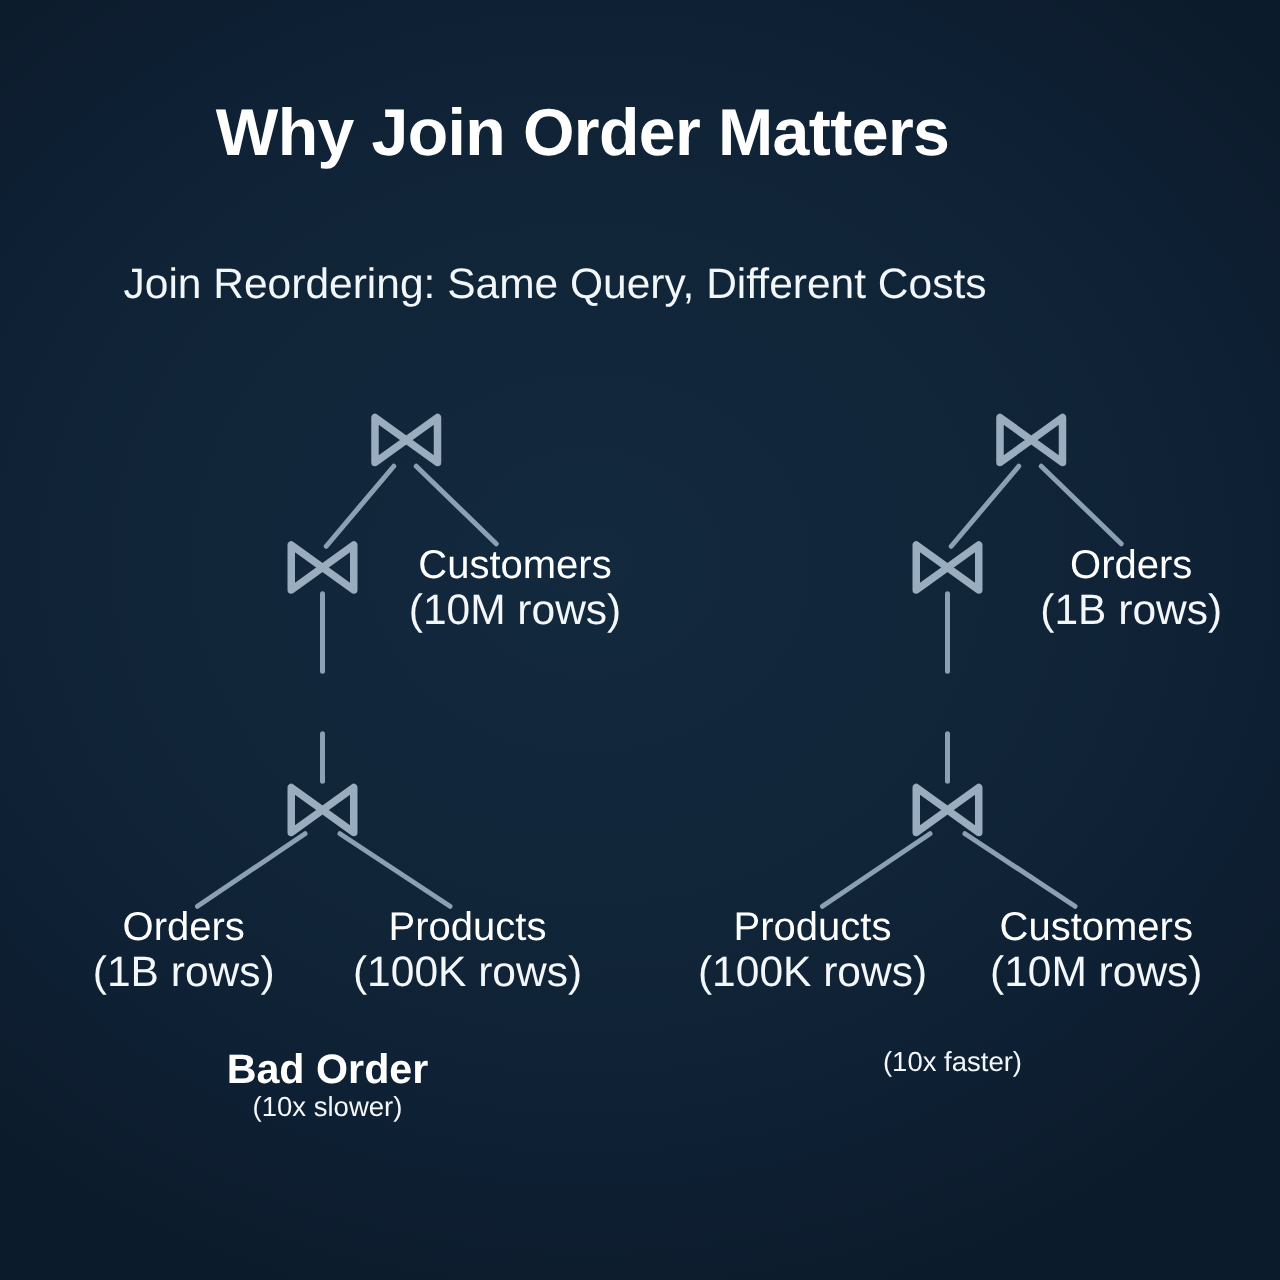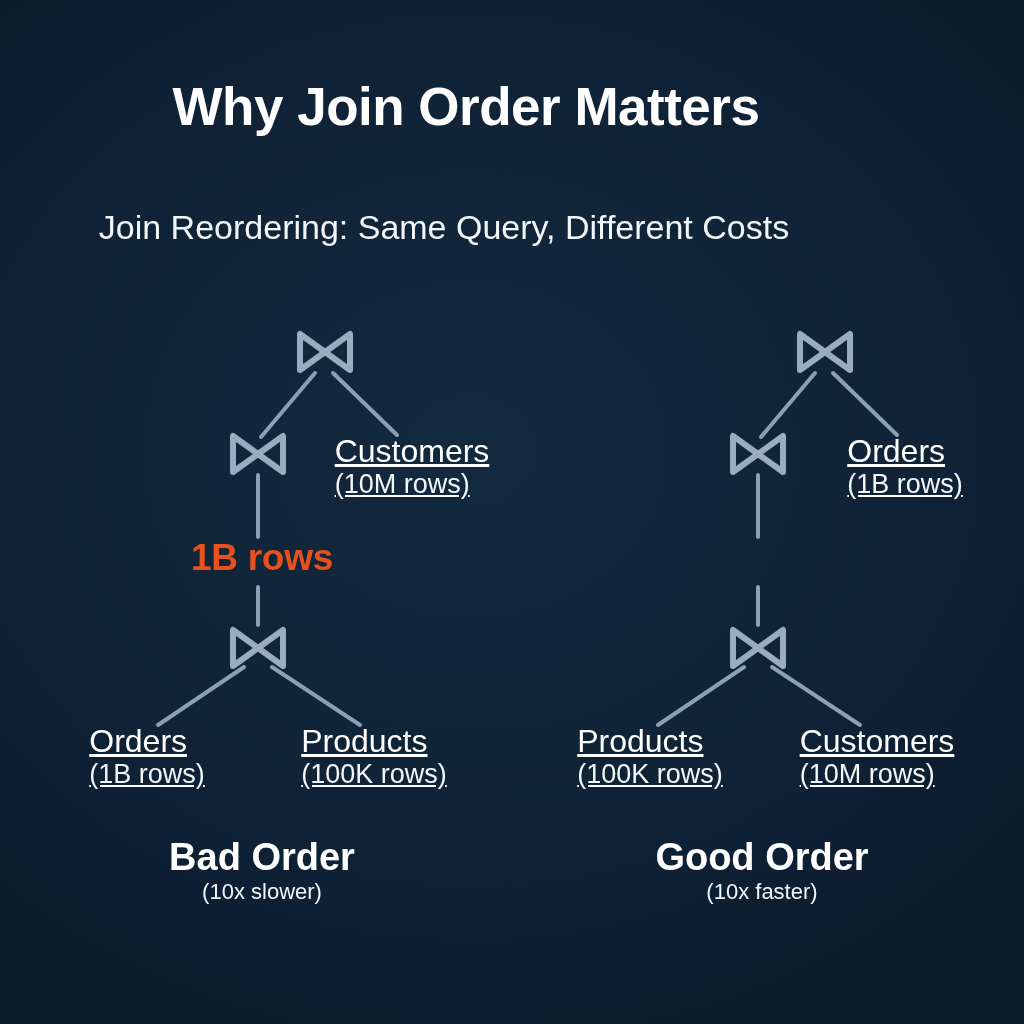--- a/index.html
+++ b/index.html
@@ -66,33 +66,33 @@
     position: absolute;
     width: 60px;
     height: 46px;
     margin-left: -30px;
     margin-top: -23px;
   }
   .joinnode svg { width: 60px; height: 46px; display: block; }
 
   .tbl {
     position: absolute;
+    text-align: center;
     color: #ffffff;
     white-space: nowrap;
     transform: translateX(-50%);
-    text-decoration: underline;
   }
   .tbl .tname {
     font-size: 32px;
     font-weight: normal;
     line-height: 1.06;
     color: #ffffff;
   }
   .tbl .trows {
-    font-size: 27px;
+    font-size: 34px;
     font-weight: normal;
     line-height: 1.12;
     color: #f4f7fa;
   }
 
   .costlabel {
     position: absolute;
     white-space: nowrap;
     font-size: 37px;
     font-weight: bold;
@@ -101,21 +101,21 @@
   }
 
   .caption {
     position: absolute;
     width: 500px;
     left: 0;
     text-align: center;
     color: #ffffff;
   }
   .caption .cmain {
-    font-size: 38px;
+    font-size: 33px;
     font-weight: bold;
     line-height: 1.1;
   }
   .caption .csub {
     font-size: 22px;
     font-weight: normal;
     line-height: 1.2;
     color: #f4f7fa;
   }
 </style>
@@ -159,21 +159,20 @@
       <svg viewBox="0 0 60 46">
         <path d="M5 5 L5 41 L30 23 Z M55 5 L55 41 L30 23 Z" fill="none" stroke="#9aadbe" stroke-width="6" stroke-linejoin="round"></path>
       </svg>
     </div>
 
     <div class="tbl" style="left:400px; top:120px;">
       <div class="tname">Customers</div>
       <div class="trows">(10M rows)</div>
     </div>
 
-    <div class="costlabel" style="left:250px; top:222px; color:#e8511e;">1B rows</div>
 
     <div class="tbl" style="left:135px; top:410px;">
       <div class="tname">Orders</div>
       <div class="trows">(1B rows)</div>
     </div>
     <div class="tbl" style="left:362px; top:410px;">
       <div class="tname">Products</div>
       <div class="trows">(100K rows)</div>
     </div>
 
@@ -221,18 +220,17 @@
     <div class="tbl" style="left:138px; top:410px;">
       <div class="tname">Products</div>
       <div class="trows">(100K rows)</div>
     </div>
     <div class="tbl" style="left:365px; top:410px;">
       <div class="tname">Customers</div>
       <div class="trows">(10M rows)</div>
     </div>
 
     <div class="caption" style="top:522px;">
-      <div class="cmain">Good Order</div>
       <div class="csub">(10x faster)</div>
     </div>
   </div>
 
 </div>
 
 </body></html>

